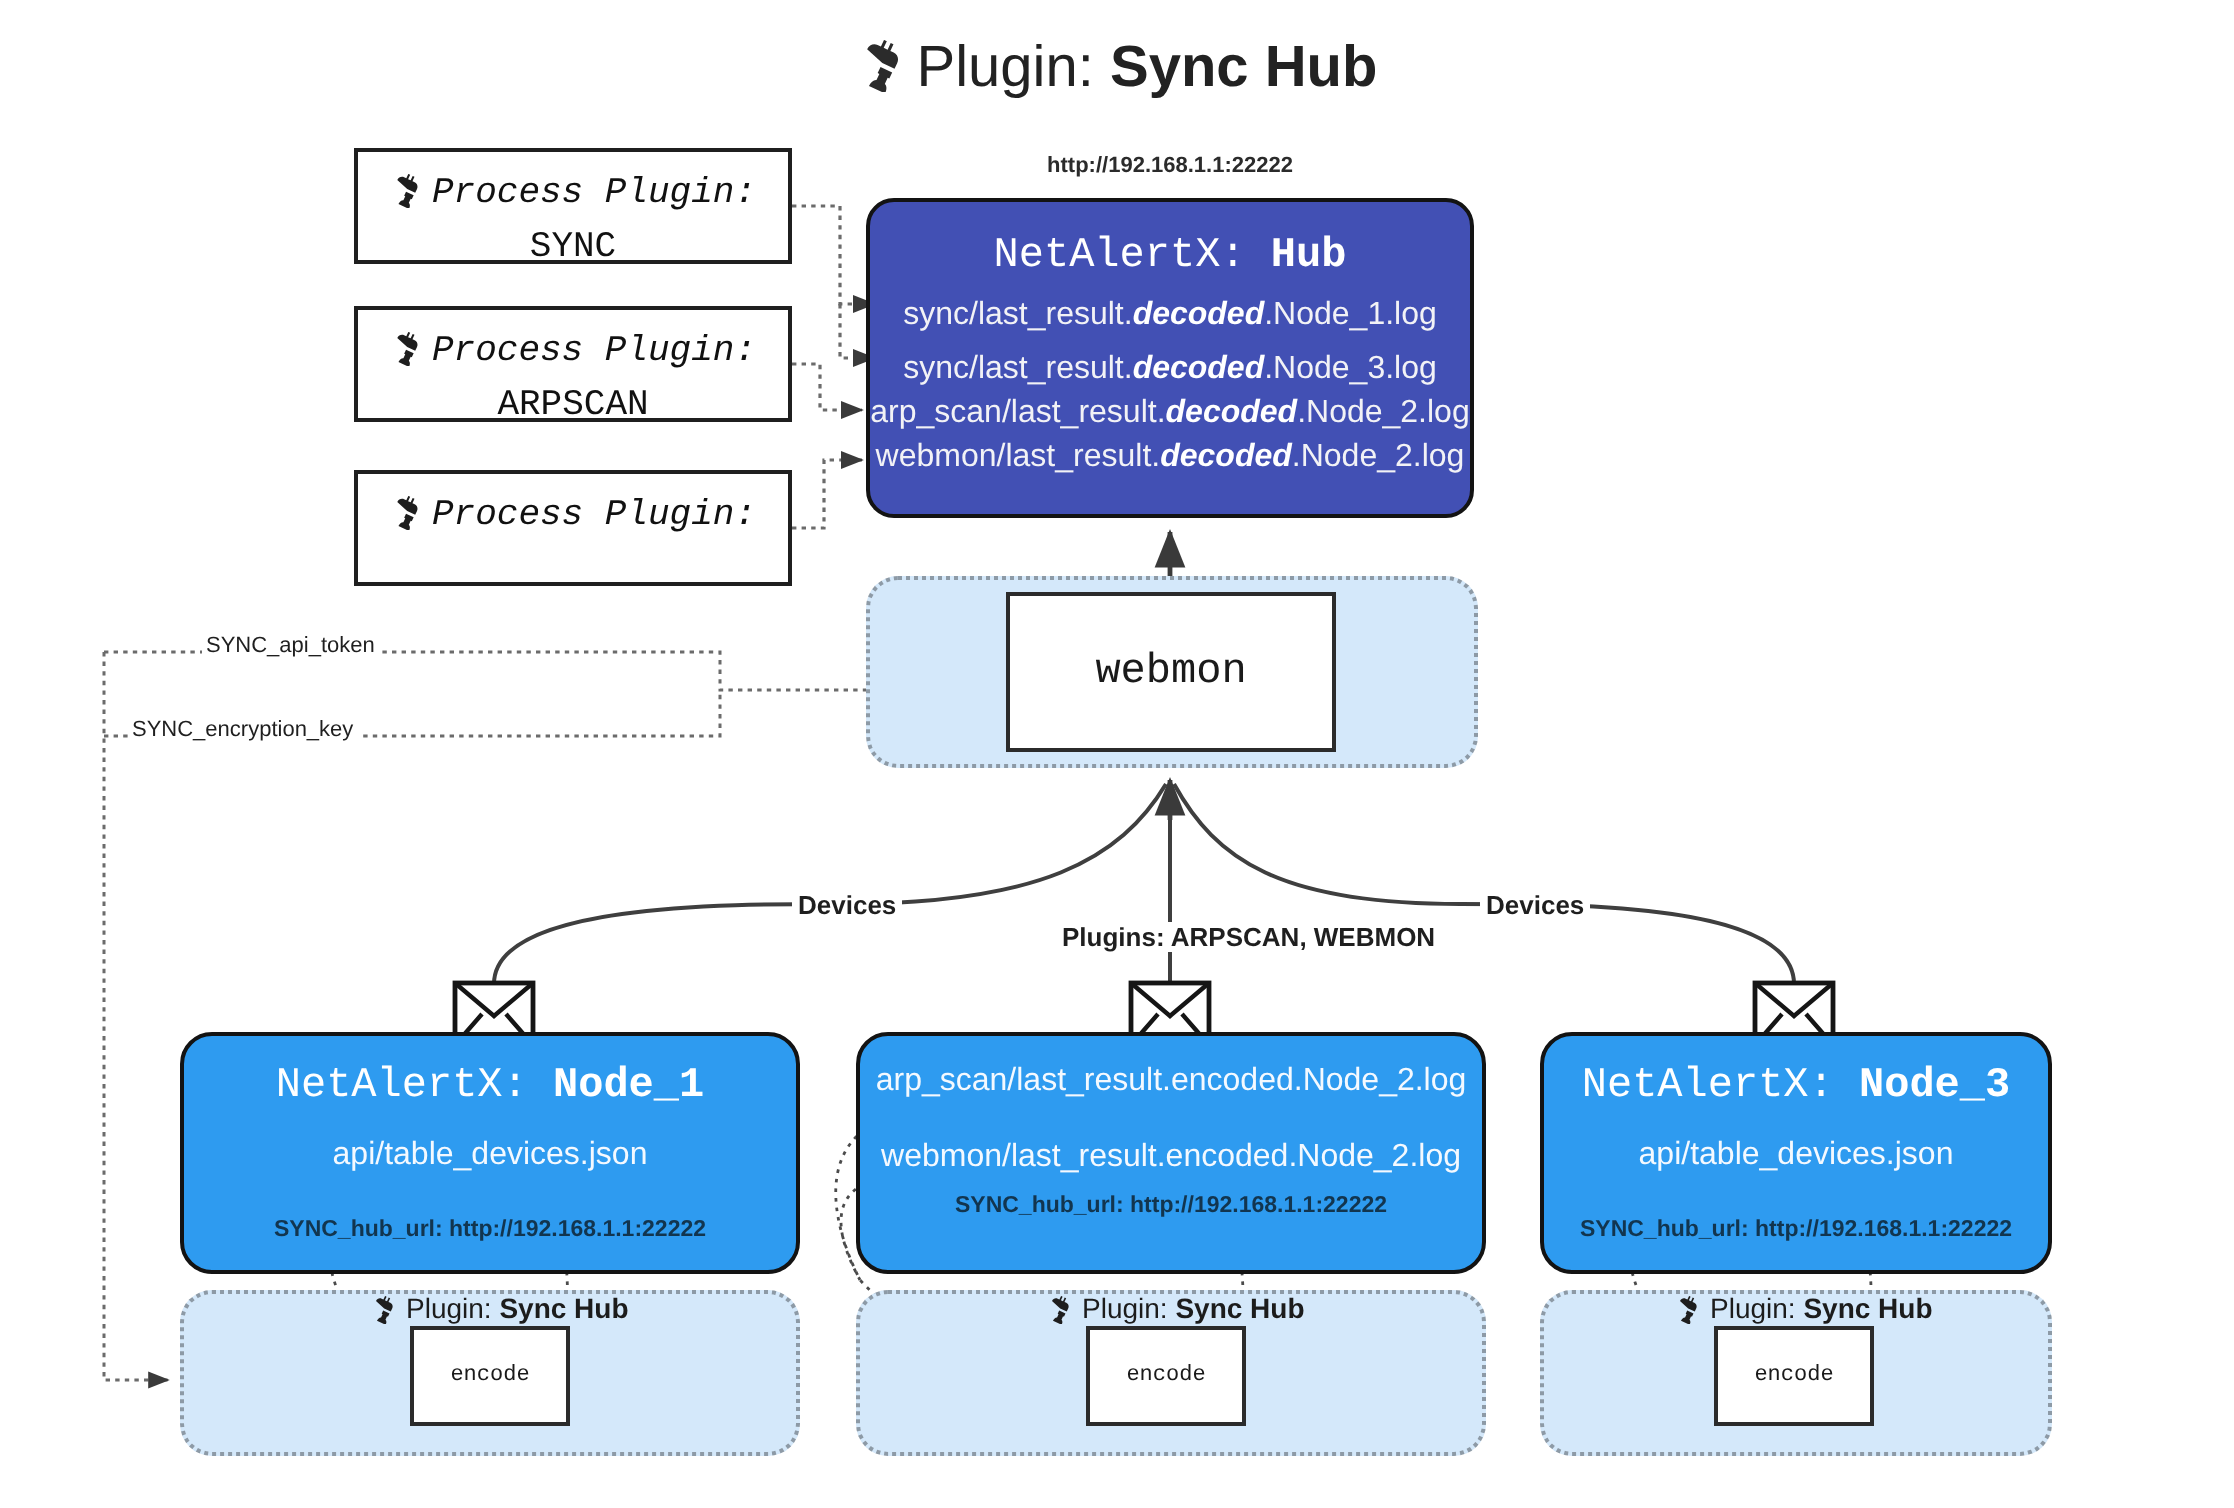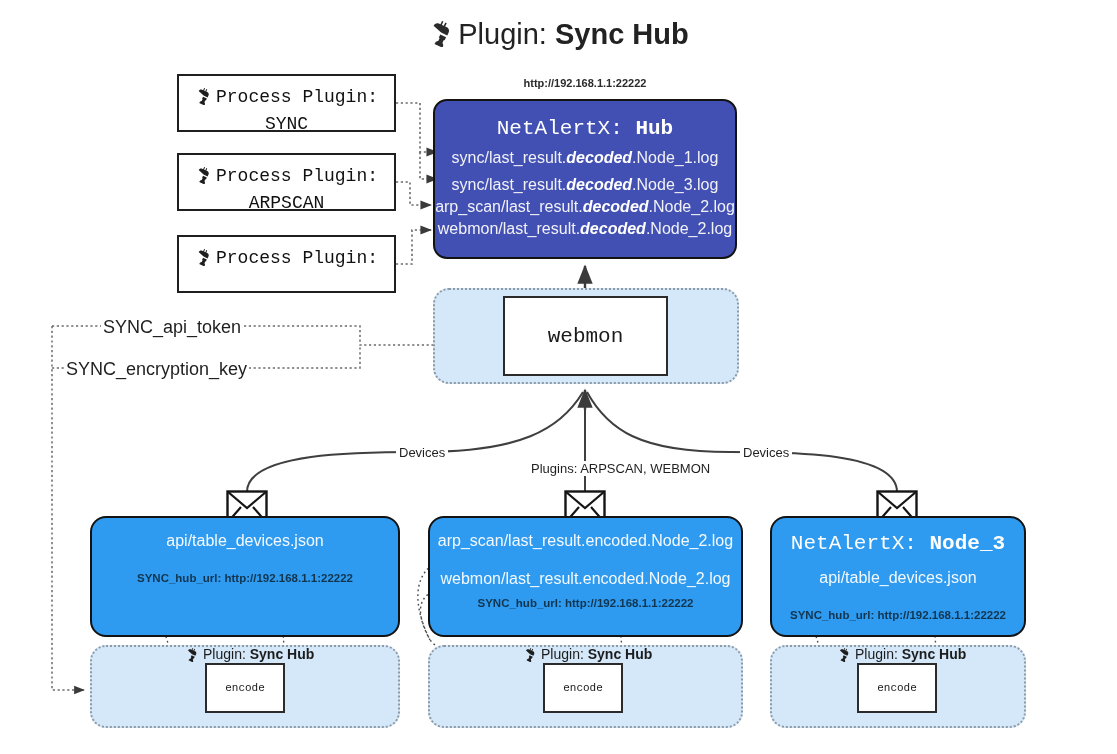--- a/index.html
+++ b/index.html
@@ -52,21 +52,21 @@
     box-sizing: border-box;
     border: 2px solid #1f1f1f;
     background: #ffffff;
     font-family: "Liberation Mono", "DejaVu Sans Mono", monospace;
     font-size: 18px;
     color: #111111;
     line-height: 1.35;
     padding-top: 9px;
     text-align: center;
   }
-  .proc-line1 { white-space: nowrap; }
+  .proc-line1 { white-space: nowrap; font-style: italic; }
   .proc-line2 { white-space: nowrap; }
 
   
   .hub-url {
     position: absolute;
     text-align: center;
     font-size: 11px;
     font-weight: bold;
     color: #2b2b2b;
     white-space: nowrap;
@@ -162,24 +162,25 @@
   }
 
   
   .edge-label {
     position: absolute;
     font-size: 13px;
     color: #1f1f1f;
     background: #ffffff;
     white-space: nowrap;
     padding: 0 3px;
+    font-weight: bold;
   }
   .wire-label {
     position: absolute;
-    font-size: 18px;
+    font-size: 11px;
     color: #1f1f1f;
     background: #ffffff;
     white-space: nowrap;
     padding: 0 2px;
   }
 
   
   .envelope {
     position: absolute;
   }
@@ -352,20 +353,24 @@
   </div>
   <div class="envelope" style="left:876px; top:490px;">
     <svg width="42" height="34" viewBox="0 0 42 34">
       <rect x="1.5" y="1.5" width="39" height="31" fill="#ffffff" stroke="#151515" stroke-width="2.4"></rect>
       <path d="M1.5,1.5 L21,18 L40.5,1.5" fill="none" stroke="#151515" stroke-width="2.2"></path>
       <path d="M1.5,32.5 L15,17 M40.5,32.5 L27,17" fill="none" stroke="#151515" stroke-width="2.2"></path>
     </svg>
   </div>
 
   <div class="node-box" style="left:90px; top:516px; width:310px; height:121px;">
+    <div class="node-title">
+      <span>NetAlertX:</span>
+      <b>Node_1</b>
+    </div>
     <div class="node-line">api/table_devices.json</div>
     <div class="node-url" style="margin-top:22px;">SYNC_hub_url: http://192.168.1.1:22222</div>
   </div>
 
   <div class="node-box" style="left:428px; top:516px; width:315px; height:121px;">
     <div class="node-line">arp_scan/last_result.encoded.Node_2.log</div>
     <div class="node-line second">webmon/last_result.encoded.Node_2.log</div>
     <div class="node-url" style="margin-top:9px;">SYNC_hub_url: http://192.168.1.1:22222</div>
   </div>
 

